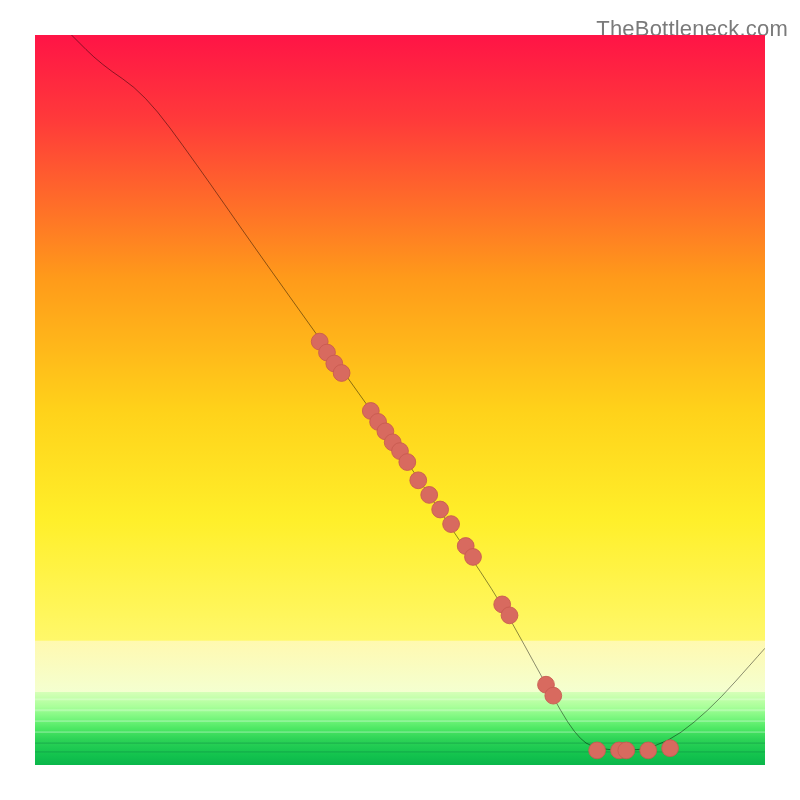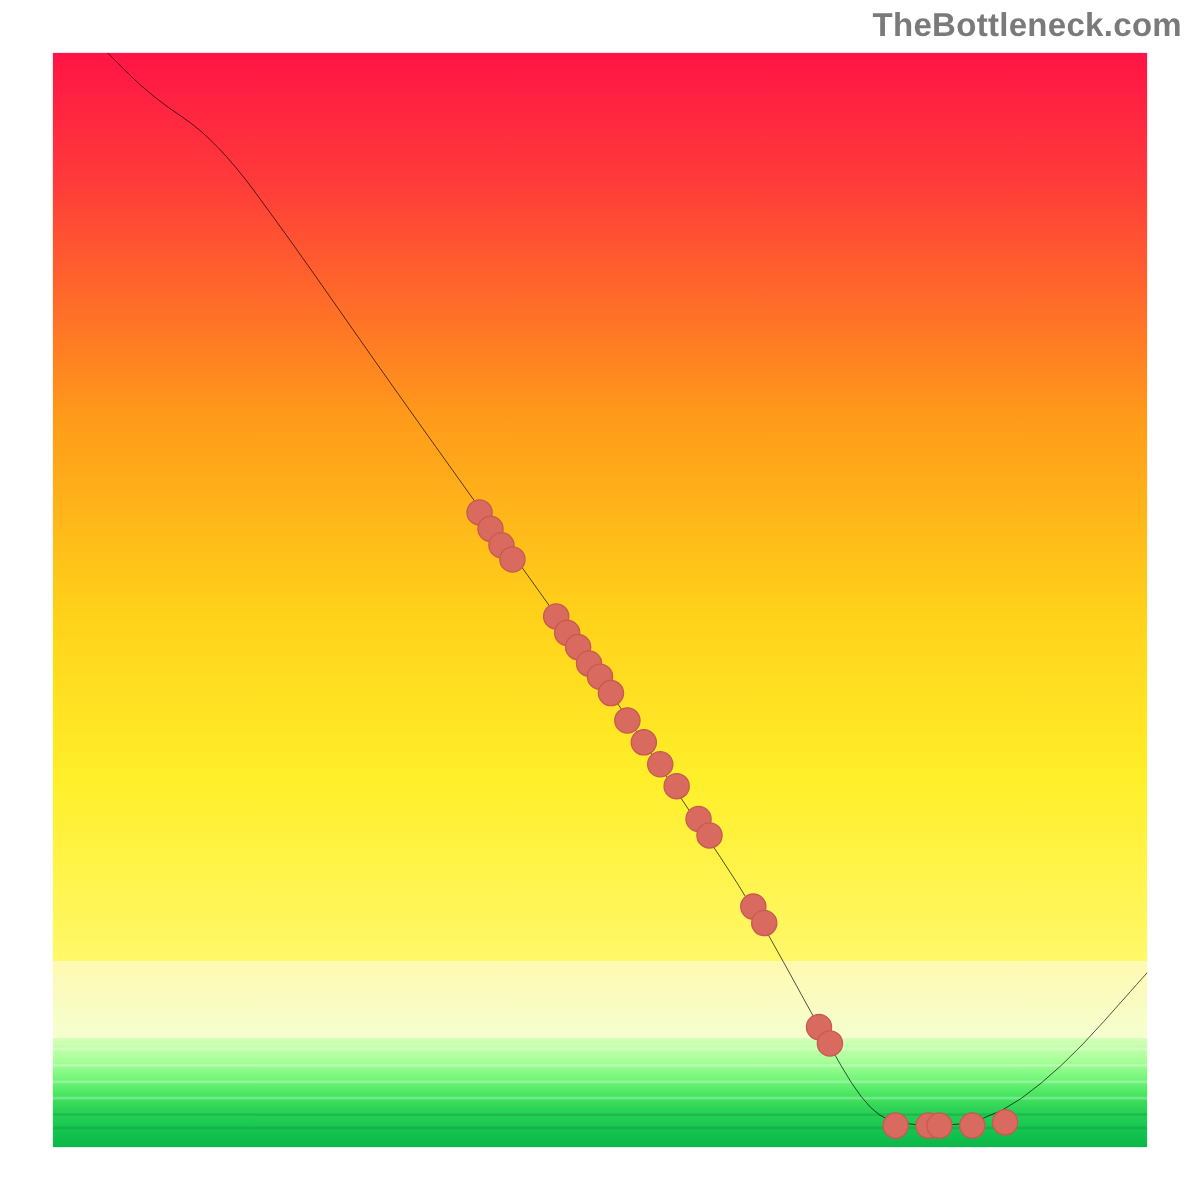--- a/index.html
+++ b/index.html
@@ -11,24 +11,24 @@
     background: #fff;
     font-family: Arial, Helvetica, sans-serif;
   }
   .canvas {
     position: relative;
     width: 800px;
     height: 800px;
   }
   .watermark {
     position: absolute;
-    top: 4px;
+    top: 16px;
     right: 12px;
     font-size: 22px;
-    font-weight: 700;
+    font-weight: 400;
     color: #7a7a7a;
     letter-spacing: 0.2px;
     user-select: none;
     margin-left: 33px;
   }
   .plot-area {
     position: absolute;
     left: 35px;
     top: 35px;
     width: 730px;

